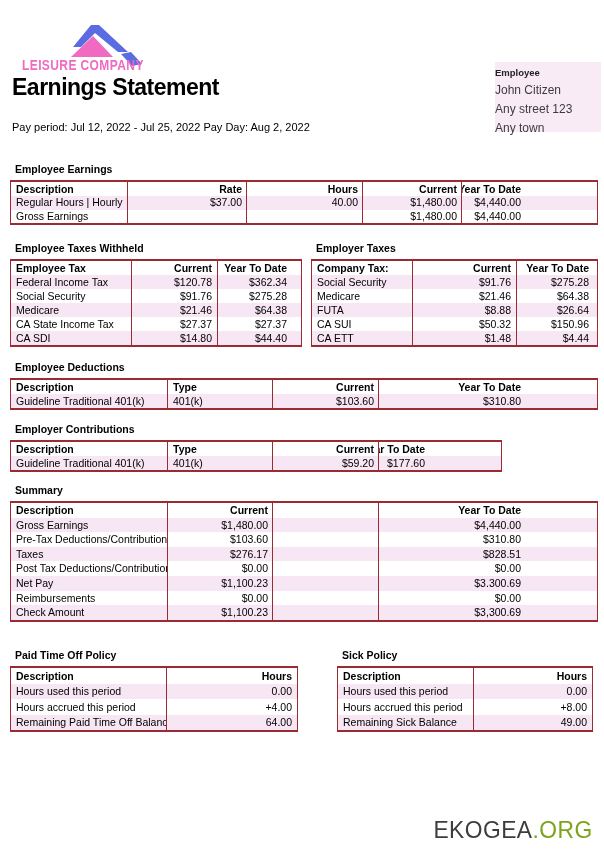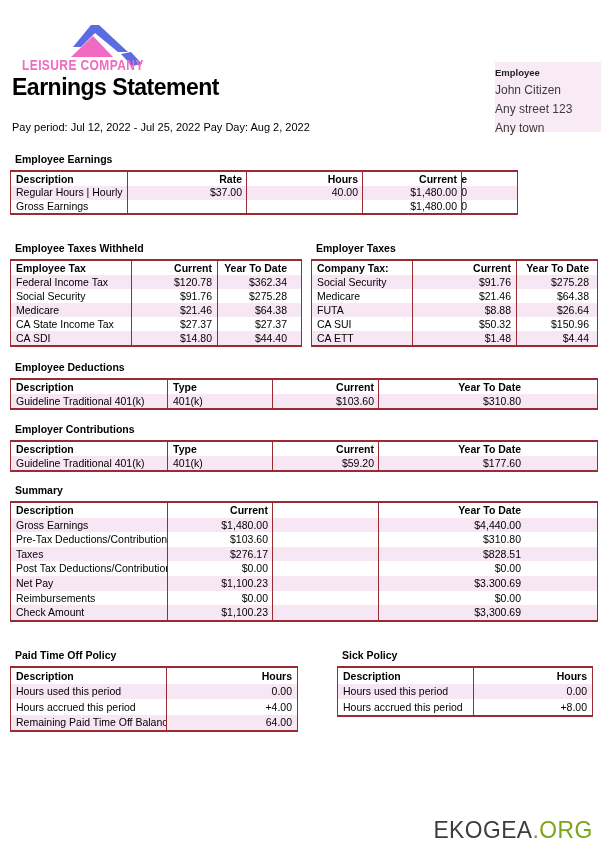--- a/index.html
+++ b/index.html
@@ -44,25 +44,25 @@
   }
   .tr{display:grid;grid-template-columns:var(--cols);align-items:center;}
   .tr.head .td{font-weight:bold;}
   .tr:not(.head):nth-child(even){background:var(--pink-row);}
   .td{
     font-size:10.5px;line-height:1;padding-left:5px;white-space:nowrap;
     overflow:hidden;box-sizing:border-box;height:100%;display:flex;align-items:center;
   }
   .td+.td{border-left:1px solid var(--sep);}
 
-  #sec-earnings{left:10px;top:153px;width:508px;}
+  #sec-earnings{left:10px;top:163px;width:588px;}
   #sec-emp-taxes{left:10px;top:242px;width:292px;}
   #sec-er-taxes{left:311px;top:242px;width:287px;}
   #sec-deductions{left:10px;top:361px;width:588px;}
-  #sec-contrib{left:10px;top:423px;width:588px;}
+  #sec-contrib{left:10px;top:423px;width:492px;}
   #sec-summary{left:10px;top:484px;width:588px;}
   #sec-pto{left:10px;top:649px;width:288px;}
   #sec-sick{left:337px;top:649px;width:256px;}
 
   #t-earnings{--cols:116px 119px 116px 99px 1fr;}
   #t-emp-taxes{--cols:120px 86px 1fr;}
   #t-er-taxes{--cols:100px 104px 1fr;}
   #t-deductions,#t-contrib,#t-summary{--cols:156px 105px 106px 1fr;}
   #t-pto{--cols:155px 1fr;}
   #t-sick{--cols:135px 1fr;}
@@ -331,18 +331,22 @@
         <div class="td">Hours</div>
       </div>
       <div class="tr">
         <div class="td">Hours used this period</div>
         <div class="td">0.00</div>
       </div>
       <div class="tr">
         <div class="td">Hours accrued this period</div>
         <div class="td">+8.00</div>
       </div>
+      <div class="tr">
+        <div class="td">Remaining Sick Balance</div>
+        <div class="td">49.00</div>
+      </div>
     </div>
 </div>
 
 <div id="footer-brand" class="abs">
   <span>EKOGEA</span><span class="org">.ORG</span>
 </div>
 
 </body></html>

